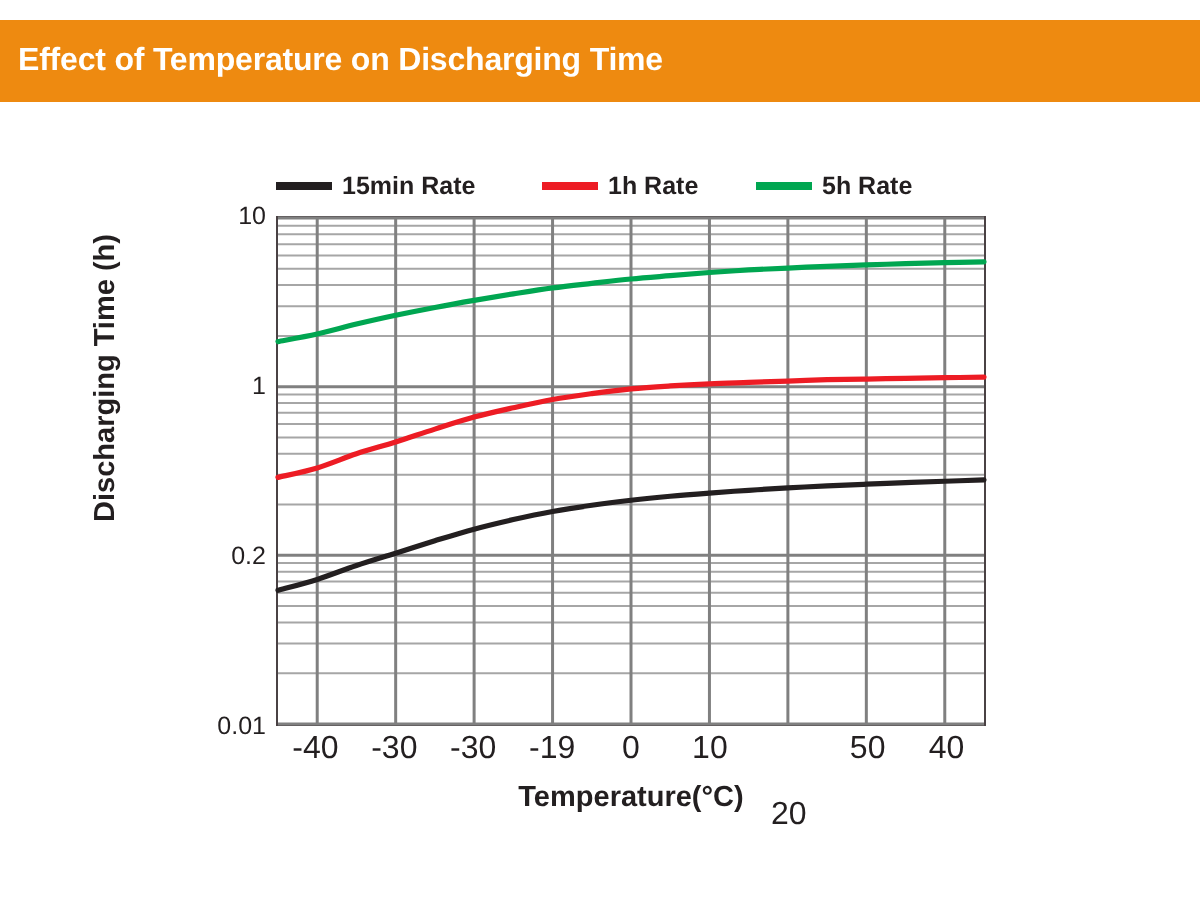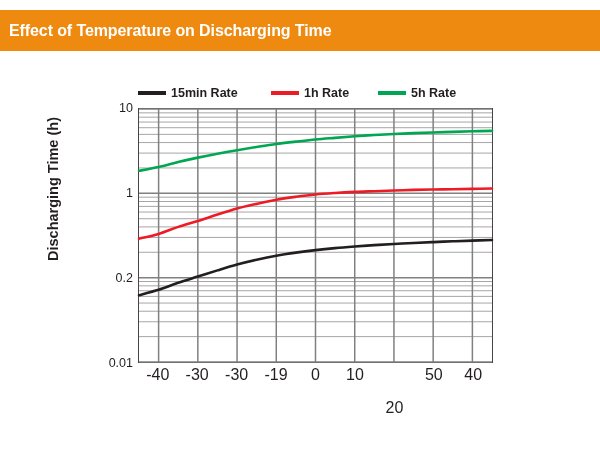--- a/index.html
+++ b/index.html
@@ -240,13 +240,14 @@
       <div class="x-label" style="left: 98.6111px;">-30</div>
       <div class="x-label" style="left: 138.056px;">-19</div>
       <div class="x-label" style="left: 177.5px;">0</div>
       <div class="x-label" style="left: 216.944px;">10</div>
       <div class="x-label" style="left: 256.389px; margin-top: 33px;">20</div>
       <div class="x-label" style="left: 295.833px;">50</div>
       <div class="x-label" style="left: 335.278px;">40</div>
     </div>
 
   <div id="y-axis-title">Discharging Time (h)</div>
+  <div id="x-axis-title">Temperature(°C)</div>
 </div>
 
 </body></html>

